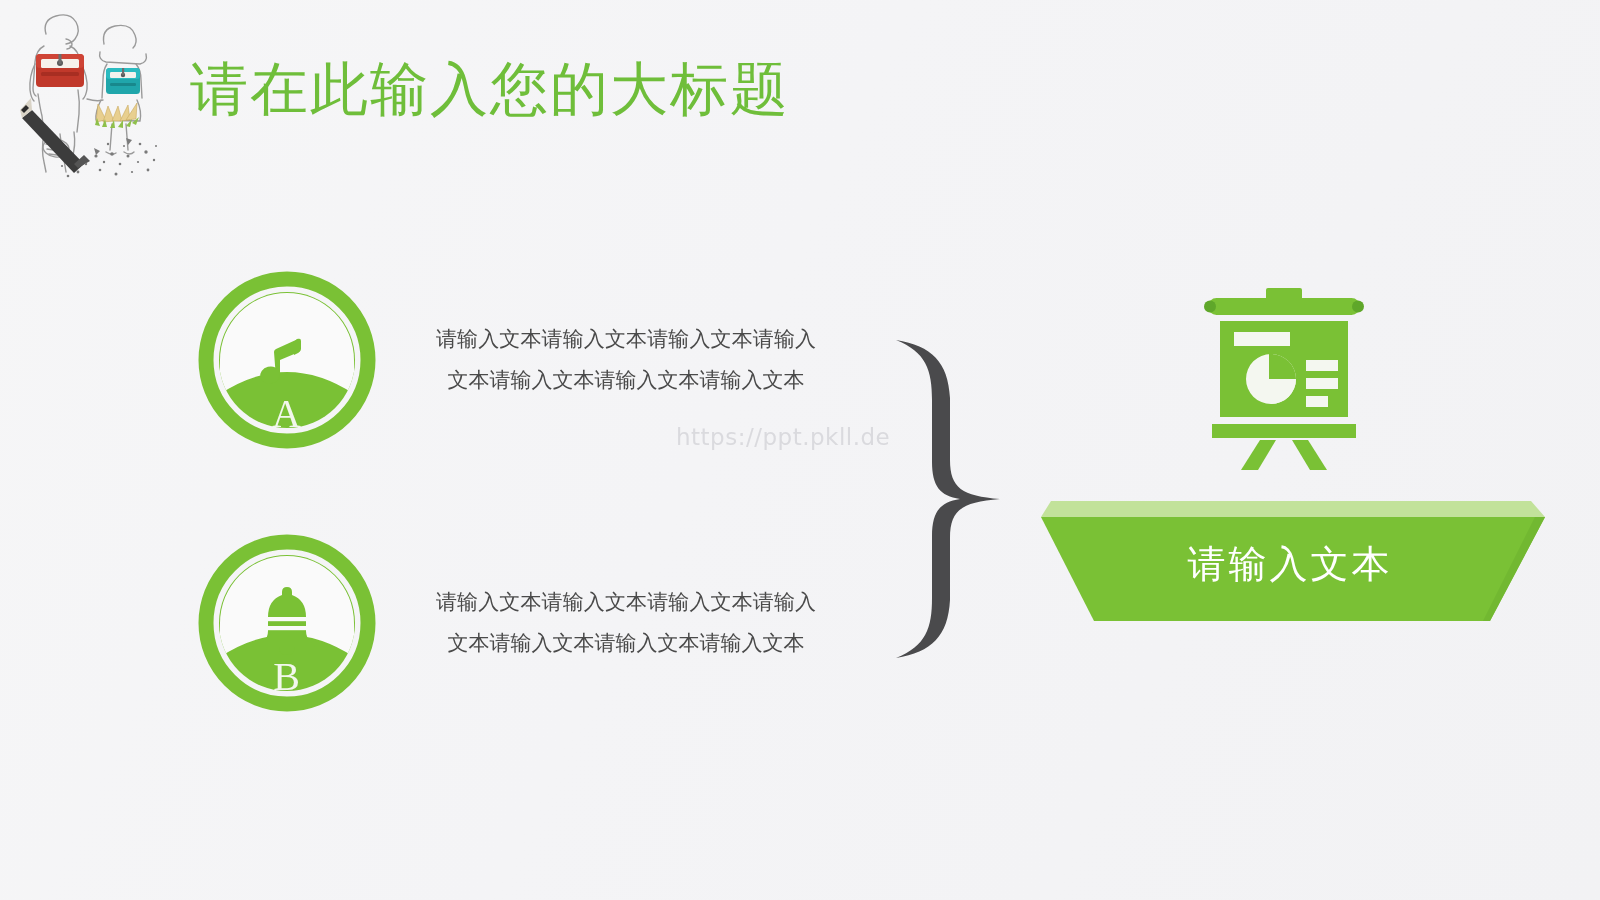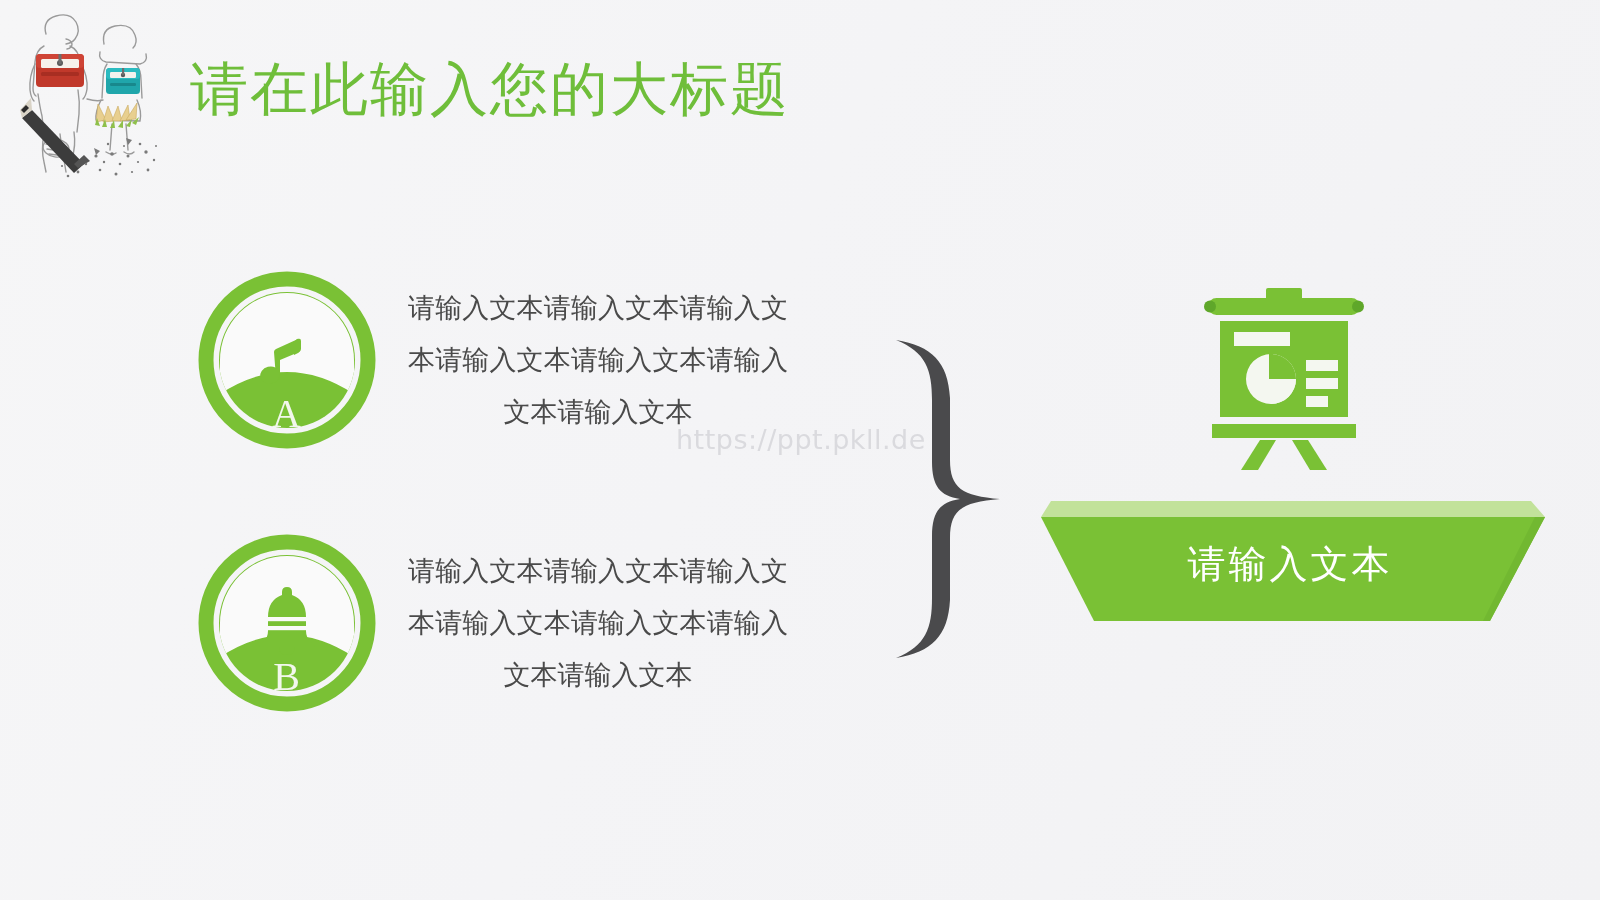--- a/index.html
+++ b/index.html
@@ -74,23 +74,23 @@
     top: 128px;
     text-align: center;
     font-size: 40px;
     color: #f2f7ec;
     font-family: "Liberation Serif", "DejaVu Serif", serif;
     letter-spacing: 1px;
     pointer-events: none;
   }
 
   .item-text {
-    margin-left: 32px;
+    margin-left: 60px;
     width: 380px;
-    font-size: 27px;
+    font-size: 21px;
     line-height: 1.93;
     color: #4a4a4a;
     text-align: justify;
     text-align-last: center;
     font-family: "DejaVu Sans", "Liberation Sans", sans-serif;
   }
 
   
   .brace {
     position: absolute;
@@ -127,21 +127,21 @@
     color: #ffffff;
     font-family: Liberation Mono, monospace;
     pointer-events: none;
   }
 
   
   .watermark {
     position: absolute;
     left: 676px;
     top: 424px;
-    font-size: 27px;
+    font-size: 23px;
     color: #dadade;
     letter-spacing: 0.5px;
     font-family: "DejaVu Sans", "Liberation Sans", sans-serif;
     pointer-events: none;
     user-select: none;
     text-align: right;
   }
 </style>
 </head>
 <body>

